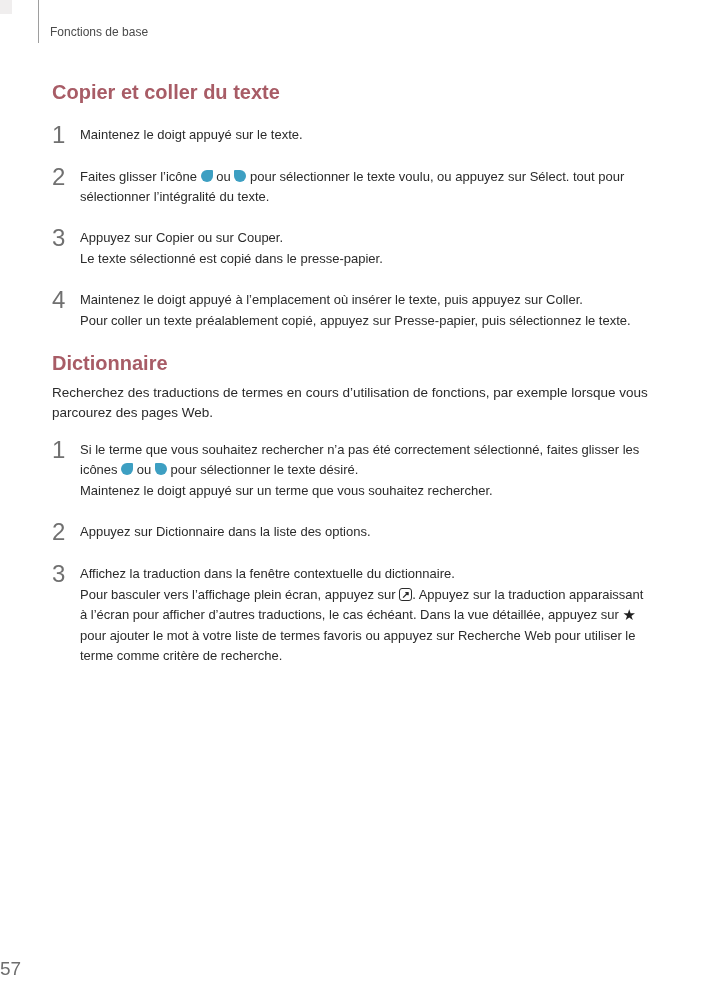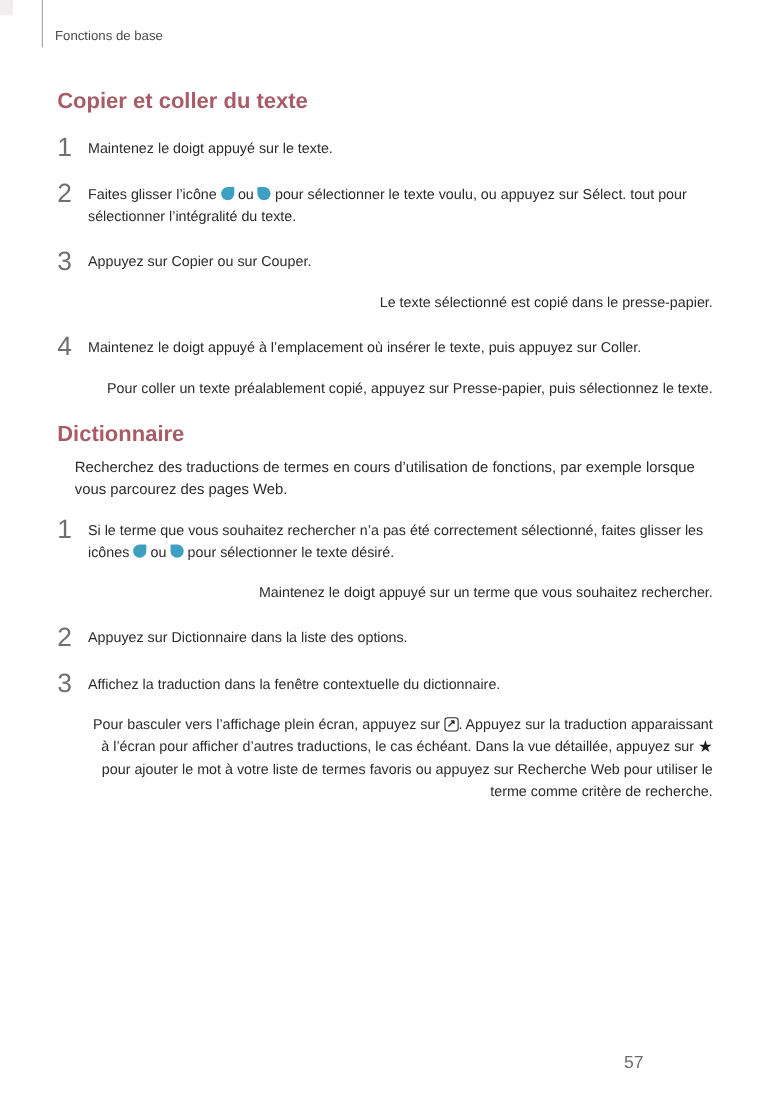--- a/index.html
+++ b/index.html
@@ -13,26 +13,26 @@
   }
   .scan-artifact { position:absolute; left:0; top:0; width:12px; height:14px; background:#f0eeee; }
   .header-rule { position:absolute; left:38px; top:0; width:1px; height:43px; background:#9e9e9e; }
   .breadcrumb { position:absolute; left:50px; top:25px; font-size:12px; color:#4a4a4a; }
 
   .content { position:absolute; left:52px; top:80px; width:596px; }
 
   .section + .section { margin-top:14px; }
   .section-title { font-size:20px; font-weight:700; color:#a85c66; margin:0 0 20px; line-height:24px; }
   .section-title + .section-intro { margin-top:-12px; }
-  .section-intro { margin:0 16px 16px; font-size:13.5px; line-height:20px; }
+  .section-intro { margin:0 0 16px; font-size:13.5px; line-height:20px; }
 
   .step { display:flex; margin-bottom:20px; }
   .step-number { flex:0 0 28px; width:28px; font-size:24px; line-height:22px; color:#707070; }
   .step-body { flex:1; font-size:13px; line-height:20px; padding-top:1px; }
-  .para + .para { margin-top:17px;text-align:right; }
+  .para + .para { margin-top:1px; }
   b { font-weight:400; }
 
   .icon { display:inline-block; }
   .icon-selection-handle-left {
     width:12px; height:12px; background:#3d9fc2;
     border-radius:50% 1px 50% 50%; vertical-align:-1px;
   }
   .icon-selection-handle-right {
     width:12px; height:12px; background:#3d9fc2;
     border-radius:1px 50% 50% 50%; vertical-align:-1px;
@@ -52,21 +52,21 @@
   }
   .icon-expand::before {
     content:"↗"; position:absolute; left:0; top:0; width:11px; height:11px;
     font-size:10px; line-height:11px; text-align:center; color:#2b2b2b; font-weight:bold;
   }
   .icon-favorite-star { vertical-align:-1px; }
   .icon-favorite-star::before { content:"★"; font-size:15px; line-height:1; color:#1f1f1f; }
 
   .page-number {
     position:absolute; left:0; top:958px; width:585px;
-    text-align:right; font-size:16px; color:#6e6e6e;
+    text-align:left; font-size:19px; color:#6e6e6e;
   }
 </style>
 </head>
 <body>
 
 <div class="scan-artifact"></div>
 <div class="header-rule"></div>
 <div class="breadcrumb">Fonctions de base</div>
 
 <div class="content">

